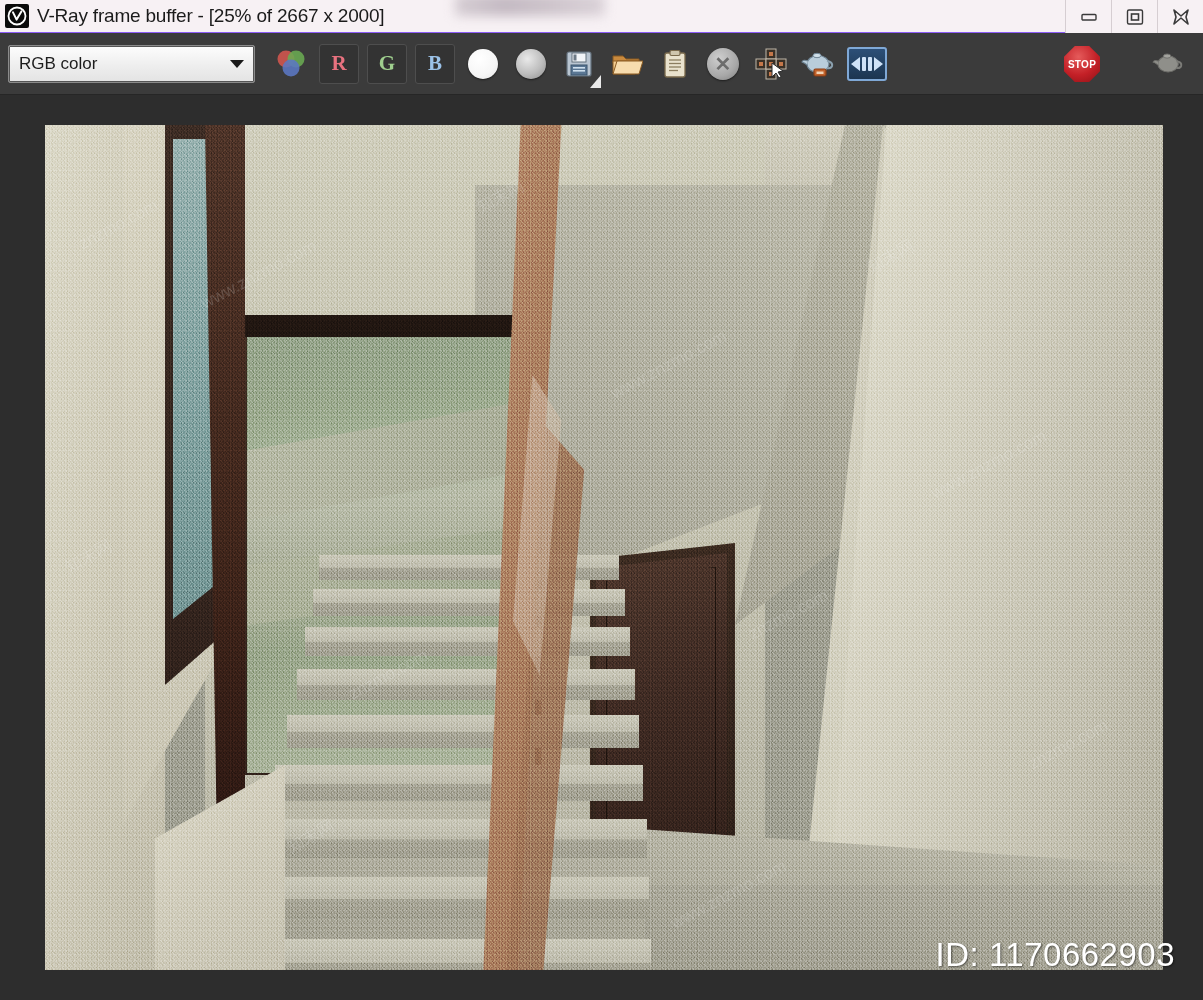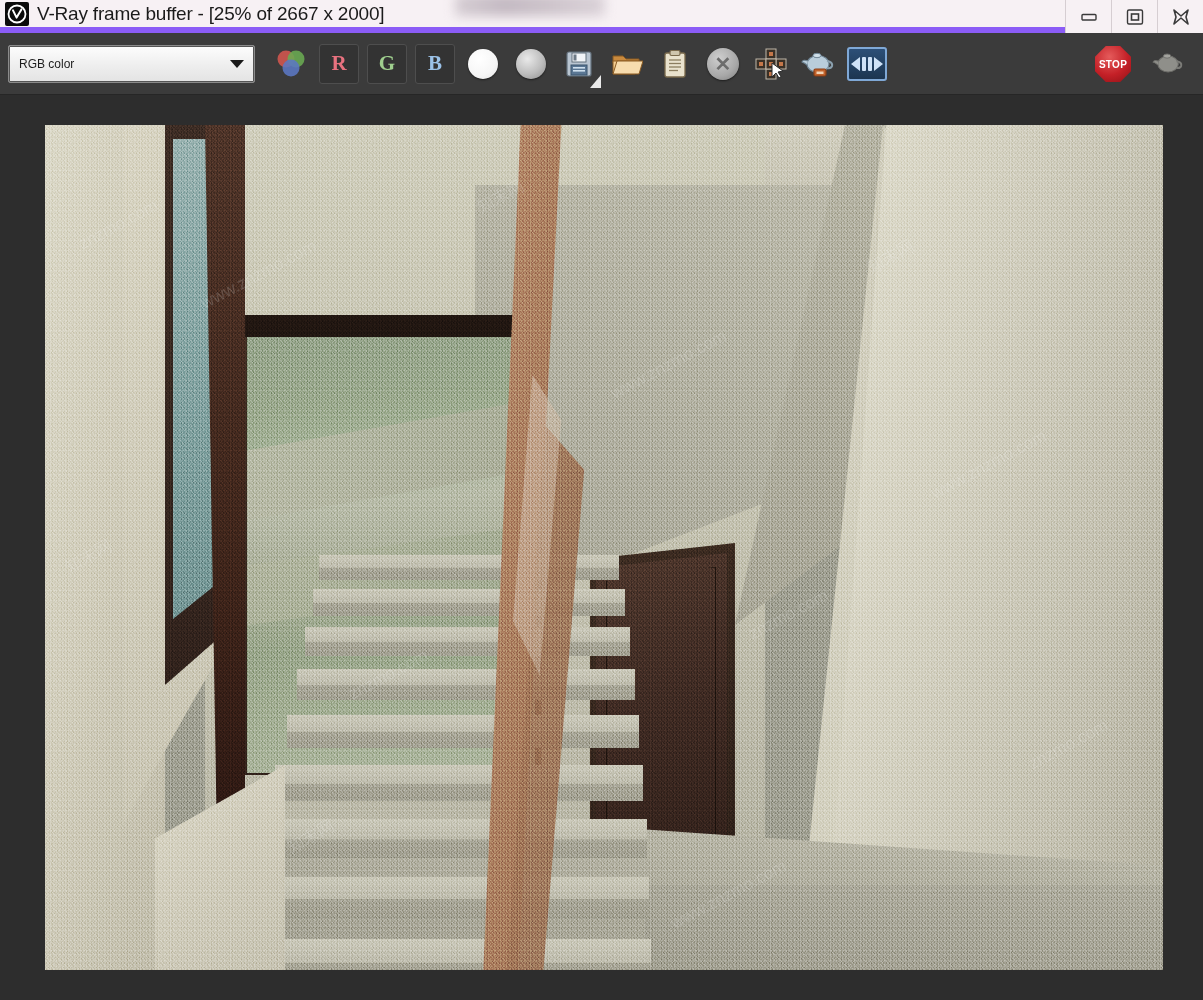--- a/index.html
+++ b/index.html
@@ -18,21 +18,21 @@
     display: flex; flex-direction: column;
   }
 
   
   .titlebar {
     position: relative;
     height: 33px;
     background: #f7f1f4;
     display: flex; align-items: center;
     flex: 0 0 33px;
-    border-bottom: 6px solid #8b5cf6;
+    border-bottom: 1px solid #8b5cf6;
   }
   .vray-logo {
     width: 24px; height: 24px;
     margin-left: 5px; margin-right: 8px;
     background: #0b0b0b;
     border-radius: 2px;
     display: flex; align-items: center; justify-content: center;
     flex: 0 0 24px;
   }
   .vray-logo svg { display: block; }
@@ -84,21 +84,21 @@
     border-radius: 2px;
     display: flex; align-items: center;
     padding: 0 4px 0 10px;
     margin-right: 12px;
     position: relative;
     cursor: pointer;
     box-shadow: 0 0 0 1px #555 inset;
   }
   .combo-label {
     flex: 1;
-    font-size: 12px;
+    font-size: 17px;
     color: #1d1d1d;
     white-space: nowrap;
     overflow: hidden;
   }
   .combo-arrow {
     width: 26px; height: 100%;
     display: flex; align-items: center; justify-content: center;
   }
   .combo-arrow i {
     display: block;
@@ -166,21 +166,21 @@
   .ab-btn .tri-l {
     width:0;height:0;border-top:7px solid transparent;border-bottom:7px solid transparent;border-right:9px solid #cfe2f7;
   }
   .ab-btn .bar { width:4px;height:14px;background:#cfe2f7;border-radius:1px;}
   .ab-btn .tri-r {
     width:0;height:0;border-top:7px solid transparent;border-bottom:7px solid transparent;border-left:9px solid #cfe2f7;
   }
 
   .tb-right {
     position: absolute; right: 10px; top: 0; height: 62px;
-    display: flex; align-items: center;
+    display: flex; align-items: center; gap: 31px;
   }
   .stop-btn {
     width: 36px; height: 36px;
     background: radial-gradient(circle at 40% 30%, #e55b5b 0%, #c42027 55%, #8e1116 100%);
     clip-path: polygon(30% 0, 70% 0, 100% 30%, 100% 70%, 70% 100%, 30% 100%, 0 70%, 0 30%);
     display:flex; align-items:center; justify-content:center;
     color: #fff; font-size: 10px; font-weight: bold; letter-spacing: .3px;
     font-family: "Liberation Sans", sans-serif;
     margin-right: 14px;
   }
@@ -615,15 +615,16 @@
             <span style="left: 700px; top: 480px;">znzmo.com</span>
             <span style="left: 820px; top: 120px;">知末网</span>
             <span style="left: 880px; top: 330px;">www.znzmo.com</span>
             <span style="left: 980px; top: 610px;">znzmo.com</span>
             <span style="left: 240px; top: 700px;">知末网</span>
             <span style="left: 620px; top: 760px;">www.znzmo.com</span>
           </div>
       </div>
     </div>
 
+    <div class="wm-id">ID: 1170662903</div>
   </div>
 
 </div>
 
 </body></html>

